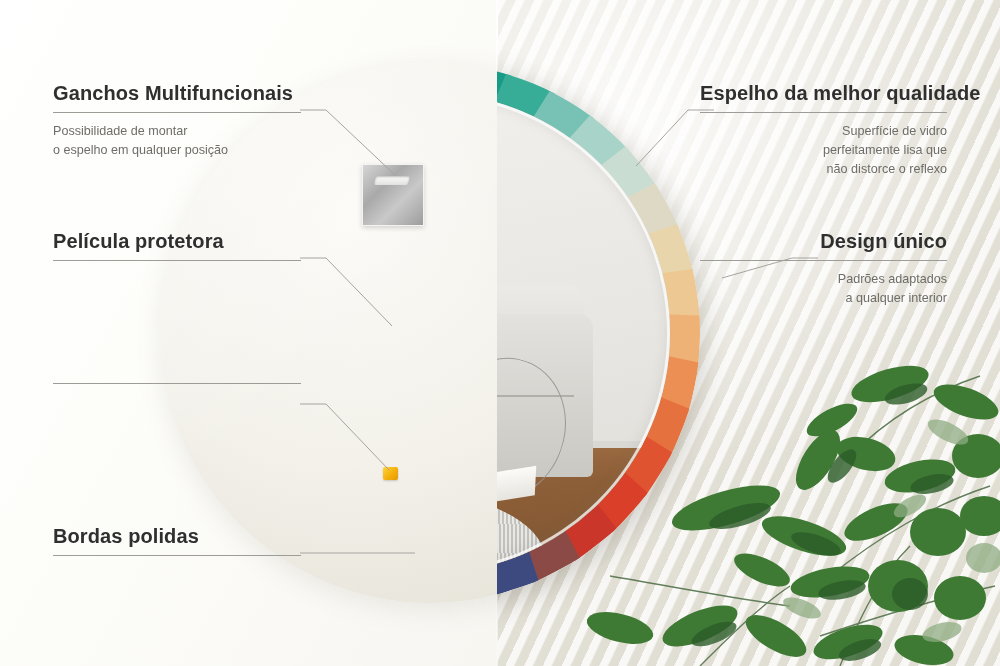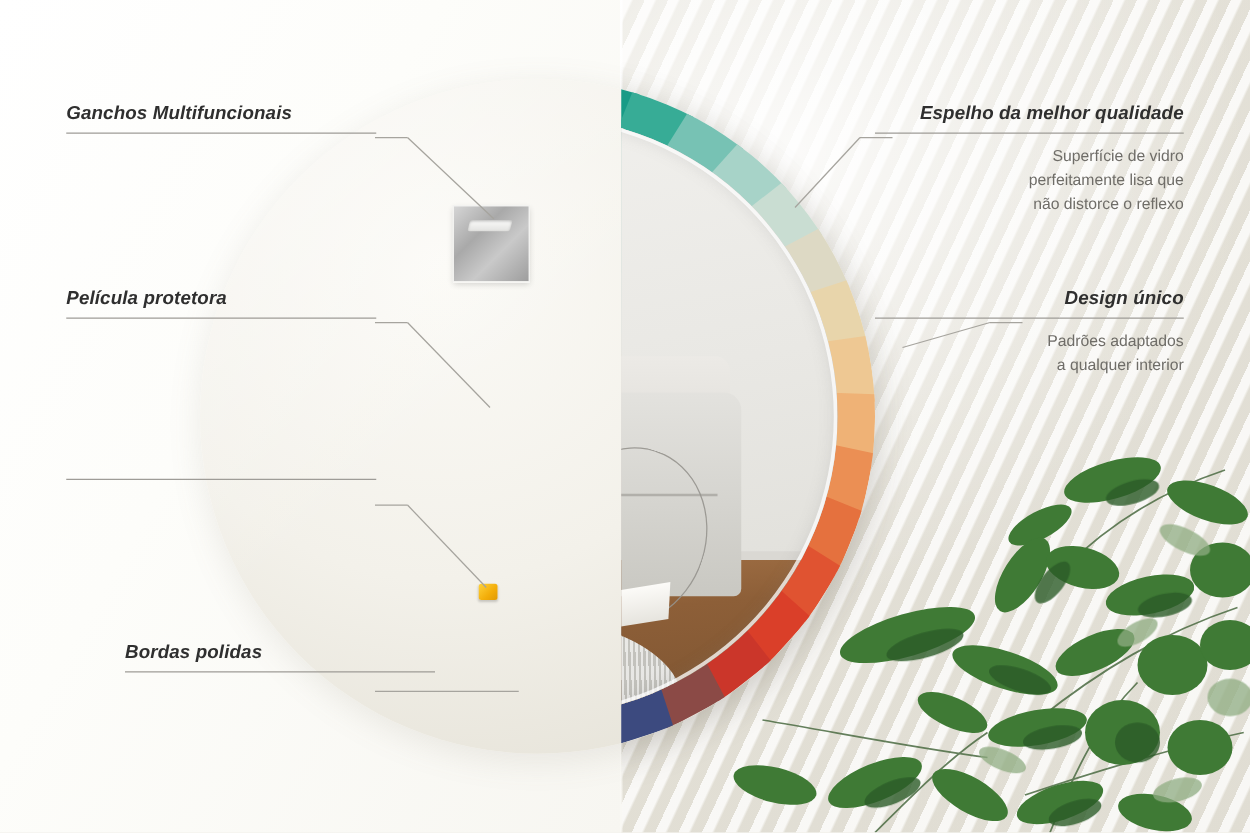--- a/index.html
+++ b/index.html
@@ -151,23 +151,22 @@
   .spacer-chip {
     position:absolute; left:383px; top:467px; width:15px; height:13px;
     background:linear-gradient(135deg,#ffd23a 0%,#f3ad09 60%,#e09a05 100%);
     border-radius:2px;
     box-shadow:0 1px 2px rgba(0,0,0,0.18);
   }
 
   
   .callout { position:absolute; }
   .callout h3 {
-    font-size:15px; font-weight:bold; color:#2f2f2f; letter-spacing:0.1px;
+    font-size:20px; font-weight:bold; color:#2f2f2f; letter-spacing:0.1px;
     white-space:nowrap;
-    font-style:italic;
   }
   .callout .rule {
     height:1px; background:#9e9c97; margin:7px 0 9px 0;
   }
   .callout p {
     font-size:12.6px; line-height:1.52; color:#6f6d68; white-space:pre-line;
   }
   .callout.right { text-align:right; }
 
   .lead { position:absolute; overflow:visible; pointer-events:none; }
@@ -249,32 +248,34 @@
     <line x1="714" y1="110" x2="688" y2="110"></line>
     <line x1="688" y1="110" x2="636" y2="166"></line>
 
     <line x1="818" y1="258" x2="792" y2="258"></line>
     <line x1="792" y1="258" x2="722" y2="278"></line>
   </svg>
 
   <div class="callout" style="left:53px; top:82px; width:248px;">
     <h3>Ganchos Multifuncionais</h3>
     <div class="rule"></div>
+    <p>Possibilidade de montar
+o espelho em qualquer posição</p>
   </div>
 
   <div class="callout" style="left:53px; top:230px; width:248px;">
     <h3>Película protetora</h3>
     <div class="rule"></div>
   </div>
 
   <div class="callout" style="left:53px; top:376px; width:248px;">
     <div class="rule"></div>
   </div>
 
-  <div class="callout" style="left:53px; top:513px; width:248px;margin-left:47px;">
+  <div class="callout" style="left:53px; top:525px; width:248px;">
     <h3>Bordas polidas</h3>
     <div class="rule"></div>
   </div>
 
   <div class="callout right" style="left:700px; top:82px; width:247px;">
     <h3>Espelho da melhor qualidade</h3>
     <div class="rule"></div>
     <p>Superfície de vidro
 perfeitamente lisa que
 não distorce o reflexo</p>

